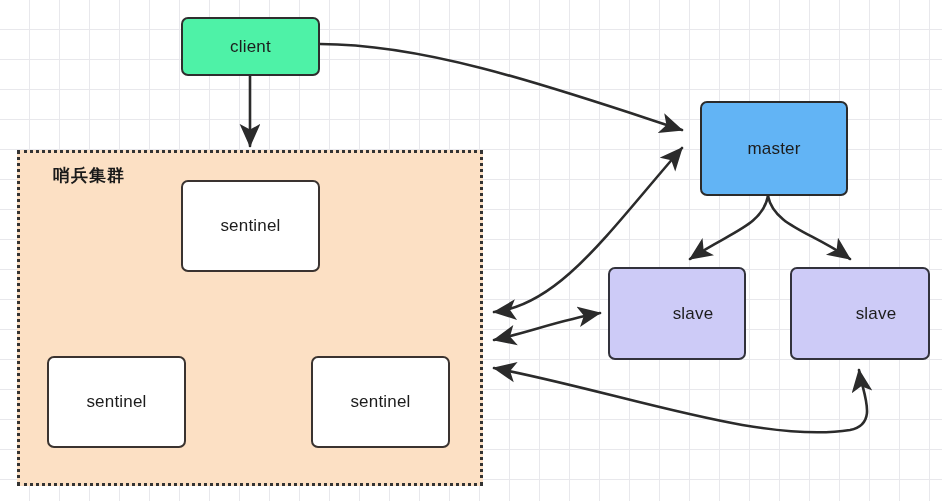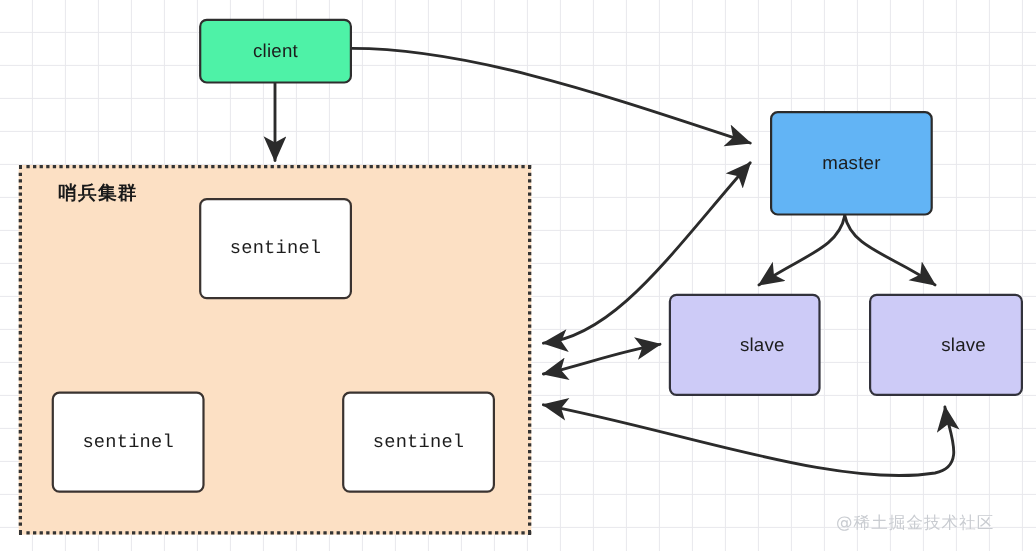--- a/index.html
+++ b/index.html
@@ -49,21 +49,20 @@
     border-color: #2b2b2b;
   }
   .node-slave {
     background: #cdcbf7;
     border-color: #32323c;
     padding-left: 32px;
   }
   .node-sentinel {
     background: #ffffff;
     border-color: #3a3330;
-    font-family: Liberation Mono, monospace;
   }
   .cluster {
     position: absolute;
     box-sizing: border-box;
     background: #fce0c4;
     border: 3px dotted #333333;
     z-index: 1;
   }
   .cluster-title {
     position: absolute;
@@ -140,14 +139,13 @@
   <div class="node node-master" id="node-master" style="left: 700px; top: 101px; width: 148px; height: 95px; background: rgb(98, 180, 245);">
       <span>master</span>
     </div>
   <div class="node node-slave" id="node-slave-left" style="left: 608px; top: 267px; width: 138px; height: 93px; background: rgb(205, 203, 247);">
       <span>slave</span>
     </div>
   <div class="node node-slave" id="node-slave-right" style="left: 790px; top: 267px; width: 140px; height: 93px; background: rgb(205, 203, 247);">
       <span>slave</span>
     </div>
 
-  <div class="watermark" id="watermark" style="left: 760px; top: 466px; color: rgb(201, 204, 209);">@稀土掘金技术社区</div>
 </div>
 
 </body></html>

